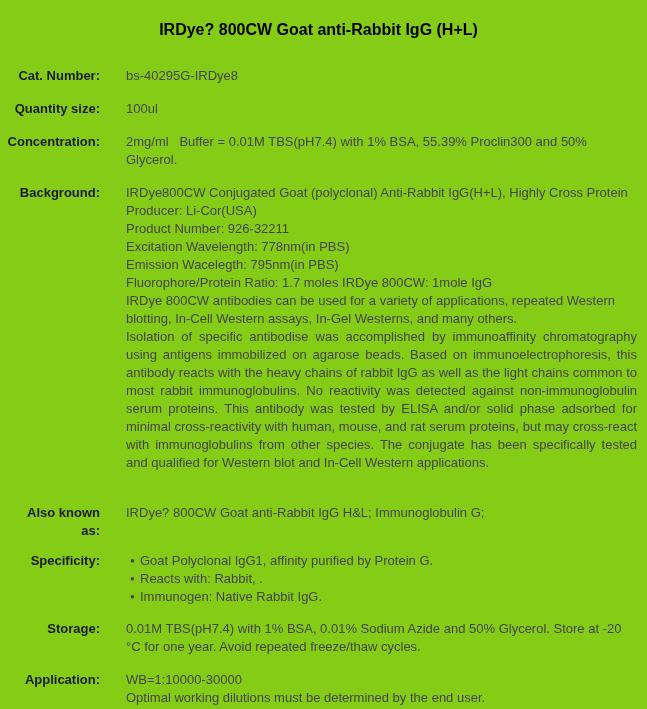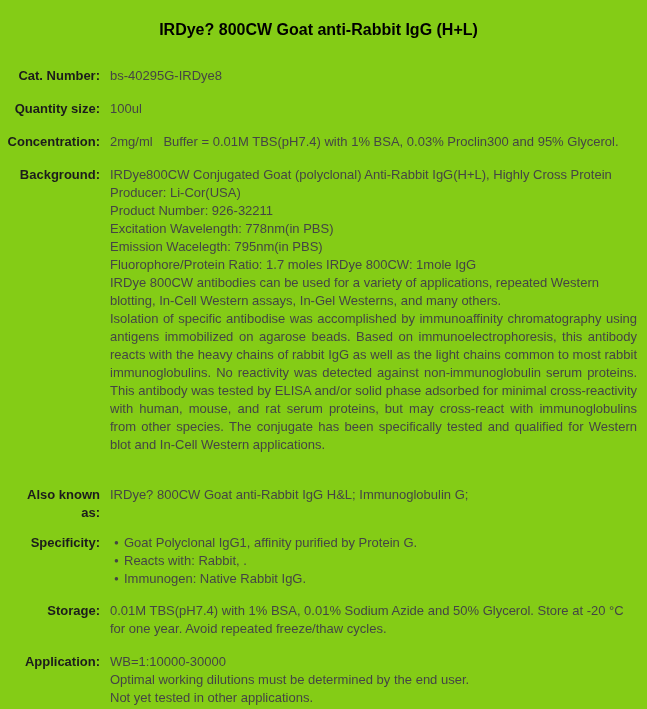--- a/index.html
+++ b/index.html
@@ -19,21 +19,21 @@
     margin: 0 0 27px 0;
     font-size: 16px;
     font-weight: bold;
     color: #000000;
     text-align: center;
     line-height: 20px;
   }
   .row {
     display: grid;
     grid-template-columns: 100px 1fr;
-    column-gap: 10px;
+    column-gap: 26px;
     margin-bottom: 15px;
   }
   .row-background { margin-bottom: 32px; }
   .row-also-known { margin-bottom: 12px; }
   .row-specificity { margin-bottom: 14px; }
   .row-application { margin-bottom: 4px; }
   .label {
     text-align: right;
     font-size: 13px;
     font-weight: bold;
@@ -75,21 +75,21 @@
     <div class="value">bs-40295G-IRDye8</div>
   </div>
 
   <div class="row">
     <div class="label">Quantity size:</div>
     <div class="value">100ul</div>
   </div>
 
   <div class="row">
     <div class="label">Concentration:</div>
-    <div class="value pre">2mg/ml   Buffer = 0.01M TBS(pH7.4) with 1% BSA, 0.03% Proclin300 and 95% Glycerol.</div>
+    <div class="value pre">2mg/ml   Buffer = 0.01M TBS(pH7.4) with 1% BSA, 55.39% Proclin300 and 50% Glycerol.</div>
   </div>
 
   <div class="row row-background">
     <div class="label">Background:</div>
     <div class="value">
       <div>IRDye800CW Conjugated Goat (polyclonal) Anti-Rabbit IgG(H+L), Highly Cross Protein</div>
       <div>Producer: Li-Cor(USA)</div>
       <div>Product Number: 926-32211</div>
       <div>Excitation Wavelength: 778nm(in PBS)</div>
       <div>Emission Wacelegth: 795nm(in PBS)</div>

